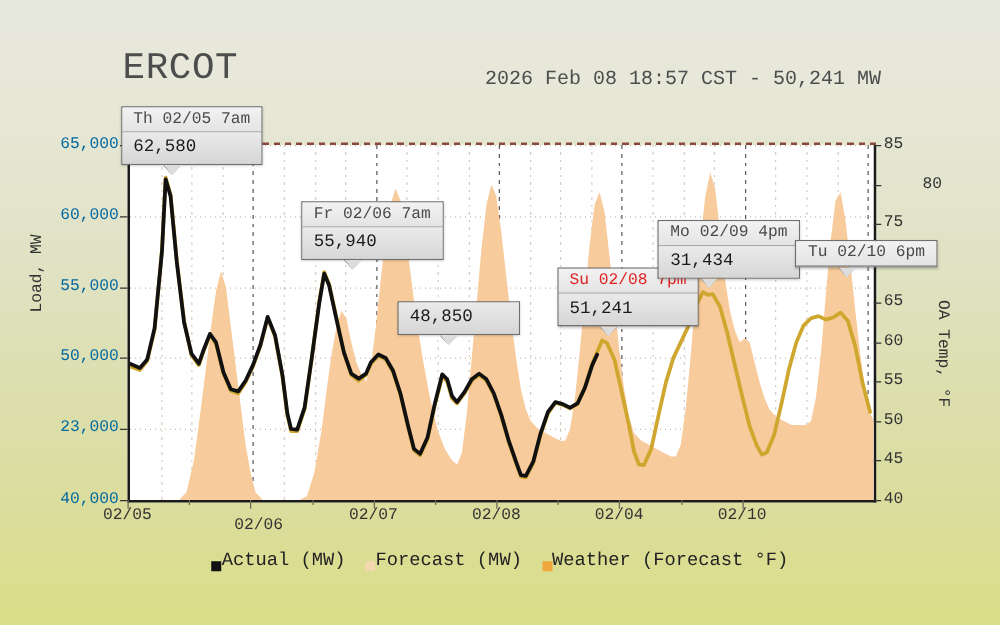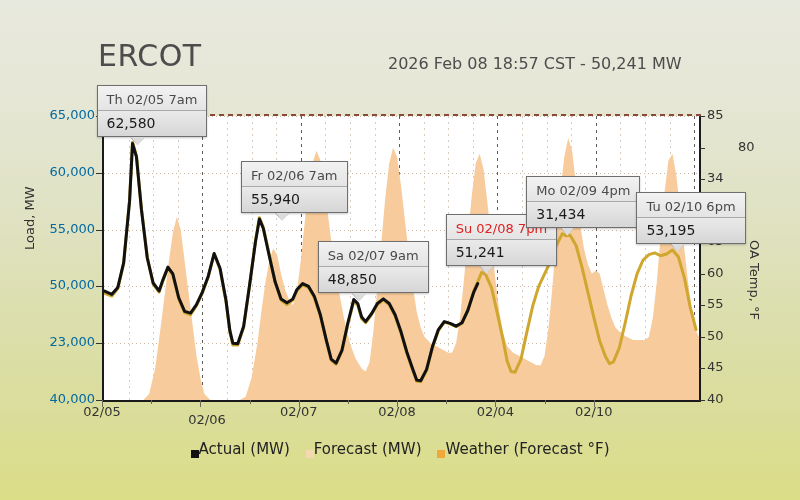--- a/index.html
+++ b/index.html
@@ -1,21 +1,21 @@
 <!DOCTYPE html>
 <html><head>
 <meta charset="utf-8">
 <style>
   html, body { margin:0; padding:0; }
   body {
     width:800px; height:500px; overflow:hidden;
     font-family:"DejaVu Sans", sans-serif;
     background:linear-gradient(to bottom, #e8e9de 0%, #e6e7d6 18%, #e0e2c4 42%, #dcdfae 62%, #dadd9b 82%, #dcdd87 100%);
   }
-  #stage { position:relative; width:800px; height:500px; }
+  #stage { position:relative; width:800px; height:500px;font-family:Liberation Mono, monospace; }
 
   
   .title {
     position:absolute; left:98px; top:38px;
     font-size:30px; color:#4d4d4d; letter-spacing:.5px;
   }
   .subtitle {
     position:absolute; left:388px; top:54px;
     font-size:16px; color:#4d4d4d;
   }
@@ -69,21 +69,21 @@
   
   .callout { position:absolute; z-index:20; }
   .callout .box {
     background:linear-gradient(to bottom,#f0f0f0 0%, #e8e8e8 45%, #dcdcdc 55%, #d2d2d2 100%);
     border:1px solid #6f6f6f;
     font-size:13px; color:#222;
     min-width:96px;
     box-shadow:0 1px 2px rgba(0,0,0,.22);
   }
   .callout .hdr {
-    padding:6px 9px 3px 9px; color:#4a4a4a;
+    padding:1px 9px 3px 9px; color:#4a4a4a;
     border-bottom:1px solid #a9a9a9;
     background:linear-gradient(to bottom,#f2f2f2,#e4e4e4);
     white-space:nowrap;
   }
   .callout .val {
     padding:4px 9px 5px 9px; color:#1a1a1a; font-size:14px;
     background:linear-gradient(to bottom,#eaeaea,#d6d6d6);
     white-space:nowrap;
   }
   .callout.hl .hdr { color:#e02020; }
@@ -179,21 +179,21 @@
       <div class="ytick-r" style="top: 327.889px;">50</div>
       <div class="ytickmark" style="left: 699px; top: 336.889px;"></div>
       <div class="ytick-r" style="top: 296.333px;">55</div>
       <div class="ytickmark" style="left: 699px; top: 305.333px;"></div>
       <div class="ytick-r" style="top: 264.778px;">60</div>
       <div class="ytickmark" style="left: 699px; top: 273.778px;"></div>
       <div class="ytick-r" style="top: 233.222px;">65</div>
       <div class="ytickmark" style="left: 699px; top: 242.222px;"></div>
       <div class="ytick-r" style="top: 201.667px;">70</div>
       <div class="ytickmark" style="left: 699px; top: 210.667px;"></div>
-      <div class="ytick-r" style="top: 170.111px;">34</div>
+      <div class="ytick-r" style="top: 170.111px;">75</div>
       <div class="ytickmark" style="left: 699px; top: 179.111px;"></div>
       <div class="ytick-r" style="top: 138.556px; margin-left: 31px;">80</div>
       <div class="ytickmark" style="left: 699px; top: 147.556px;"></div>
       <div class="ytick-r" style="top: 107px;">85</div>
       <div class="ytickmark" style="left: 699px; top: 116px;"></div>
       <div class="xtick" style="left: 102px;">02/05</div>
       <div class="xtickmark" style="left: 102px;"></div>
       <div class="xtickmark" style="left: 151.174px; height: 4px;"></div>
       <div class="xtick" style="left: 207px; margin-top: 8px;">02/06</div>
       <div class="xtickmark" style="left: 200.347px;"></div>
@@ -223,21 +223,20 @@
       </div>
       <div class="callout" style="left: 241px; top: 160.922px;">
         <div class="box">
           <div class="hdr">Fr 02/06 7am</div>
           <div class="val">55,940</div>
         </div>
         <div class="tail"></div>
       </div>
       <div class="callout" style="left: 317.802px; top: 241.464px;">
         <div class="box">
-          <div class="hdr">Sa 02/07 9am</div>
           <div class="val">48,850</div>
         </div>
         <div class="tail"></div>
       </div>
       <div class="callout hl" style="left: 445.653px; top: 214.302px;">
         <div class="box">
           <div class="hdr">Su 02/08 7pm</div>
           <div class="val">51,241</div>
         </div>
         <div class="tail"></div>
@@ -245,21 +244,20 @@
       <div class="callout" style="left: 526.298px; top: 175.701px;">
         <div class="box">
           <div class="hdr">Mo 02/09 4pm</div>
           <div class="val">31,434</div>
         </div>
         <div class="tail"></div>
       </div>
       <div class="callout" style="left: 636.446px; top: 192.105px;">
         <div class="box">
           <div class="hdr">Tu 02/10 6pm</div>
-          <div class="val">53,195</div>
         </div>
         <div class="tail"></div>
       </div>
     </div>
 
   <div id="legend">
       <div class="item">
         <span class="swatch" style="background: rgb(17, 17, 17);"></span>
         <span>Actual (MW)</span>
       </div>

